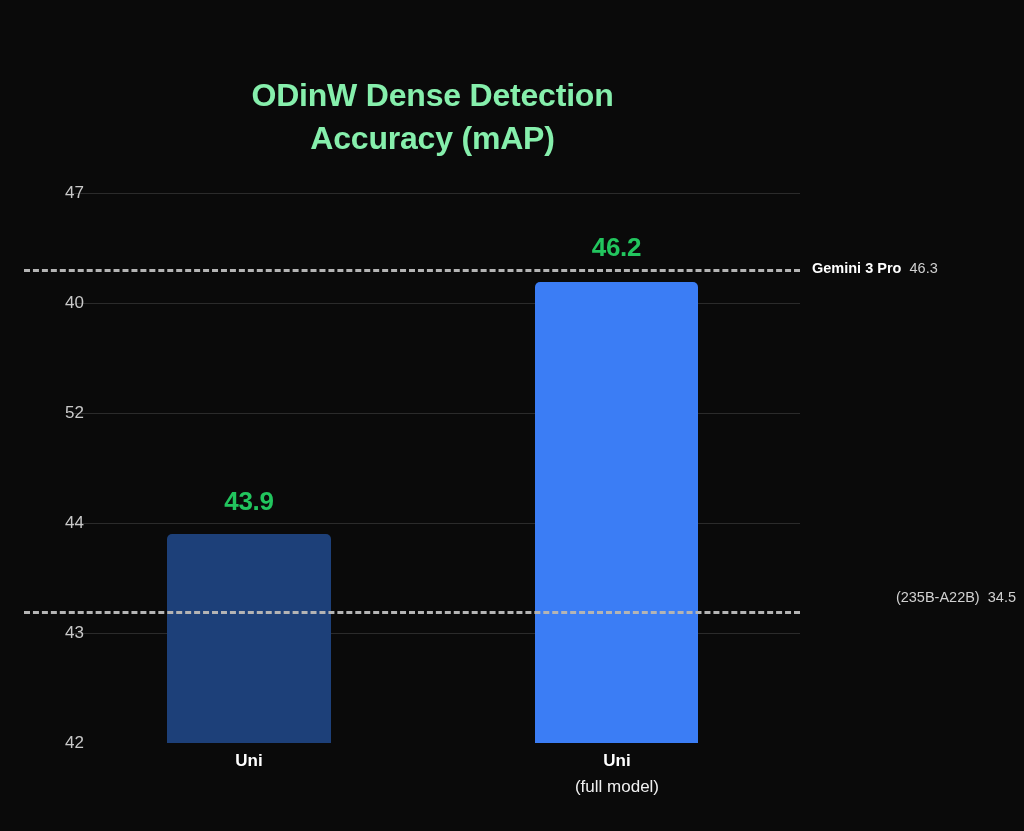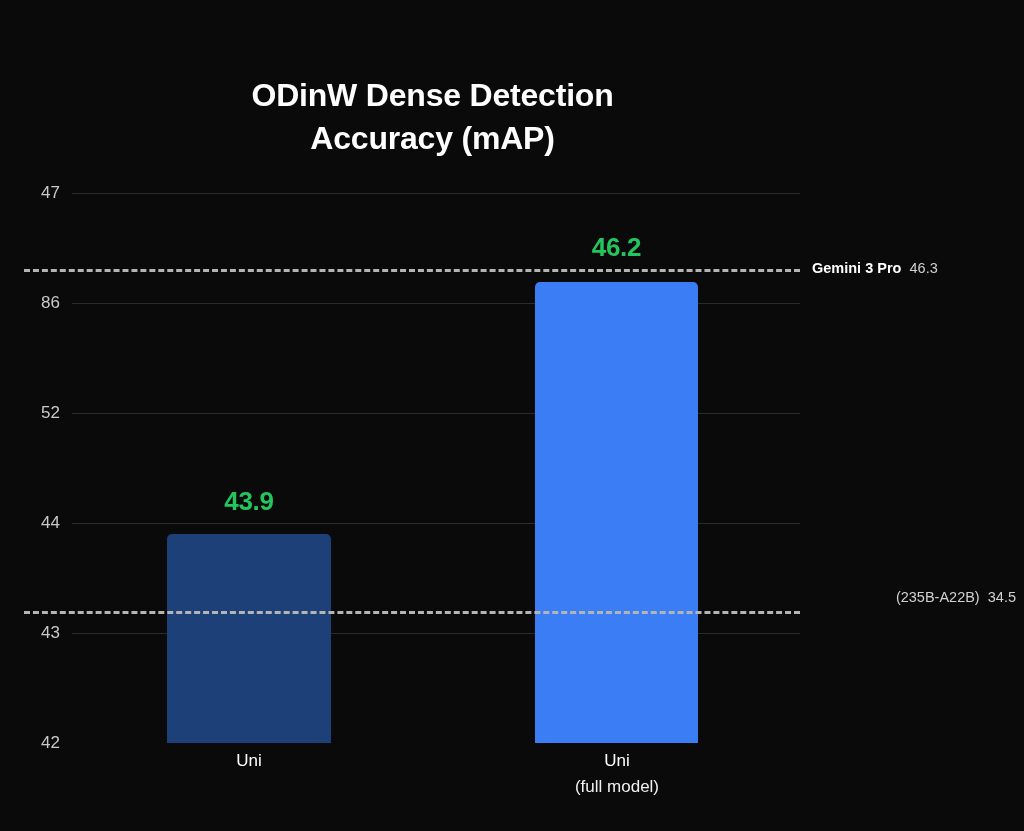--- a/index.html
+++ b/index.html
@@ -27,21 +27,21 @@
   .chart-title {
     position: absolute;
     left: 0;
     top: 74px;
     width: 865px;
     text-align: center;
     font-size: 32px;
     font-weight: bold;
     line-height: 1.33;
     letter-spacing: -0.2px;
-    color: #ffffff;
+    color: #86efac;
     white-space: pre-line;
   }
 
   
   
   .plot {
     position: absolute;
     left: 0;
     top: 0;
     width: 1024px;
@@ -59,21 +59,21 @@
   .ytick {
     position: absolute;
     right: 960px;          
     width: 40px;
     text-align: right;
     font-size: 17px;
     color: #c9c9c9;
     transform: translateY(-50%);
   }
   .ytick {
-    left: 20px;
+    left: 44px;
     right: auto;
   }
 
   
   .refline {
     position: absolute;
     left: 24px;
     width: 776px;
     height: 0;
     border-top: 3px dashed #b4b4b4;
@@ -125,21 +125,21 @@
 
   .xlabel {
     position: absolute;
     text-align: center;
     font-size: 17px;
     color: #ffffff;
     line-height: 1.55;
   }
   .xlabel .main {
     display: block;
-    font-weight: normal;
+    font-weight: bold;
   }
   .xlabel .sub {
     display: block;
     font-weight: normal;
     color: #f0f0f0;
   }
 </style>
 </head>
 <body>
 
@@ -149,21 +149,21 @@
 
   <div class="plot">
 
     <div class="gridline" style="top:193px;"></div>
     <div class="gridline" style="top:303px;"></div>
     <div class="gridline" style="top:413px;"></div>
     <div class="gridline" style="top:523px;"></div>
     <div class="gridline" style="top:633px;"></div>
 
     <div class="ytick" style="top:193px;">47</div>
-    <div class="ytick" style="top:303px;">86</div>
+    <div class="ytick" style="top:303px;">40</div>
     <div class="ytick" style="top:413px;">52</div>
     <div class="ytick" style="top:523px;">44</div>
     <div class="ytick" style="top:633px;">43</div>
     <div class="ytick" style="top:743px;">42</div>
 
     <div class="bar bar-a" style="left:167px; top:534px; width:164px; height:209px;"></div>
     <div class="bar bar-b" style="left:535px; top:282px; width:163px; height:461px;"></div>
 
     <div class="bar-value" style="left:167px; top:486px; width:164px;">43.9</div>
     <div class="bar-value" style="left:535px; top:232px; width:163px;">46.2</div>

